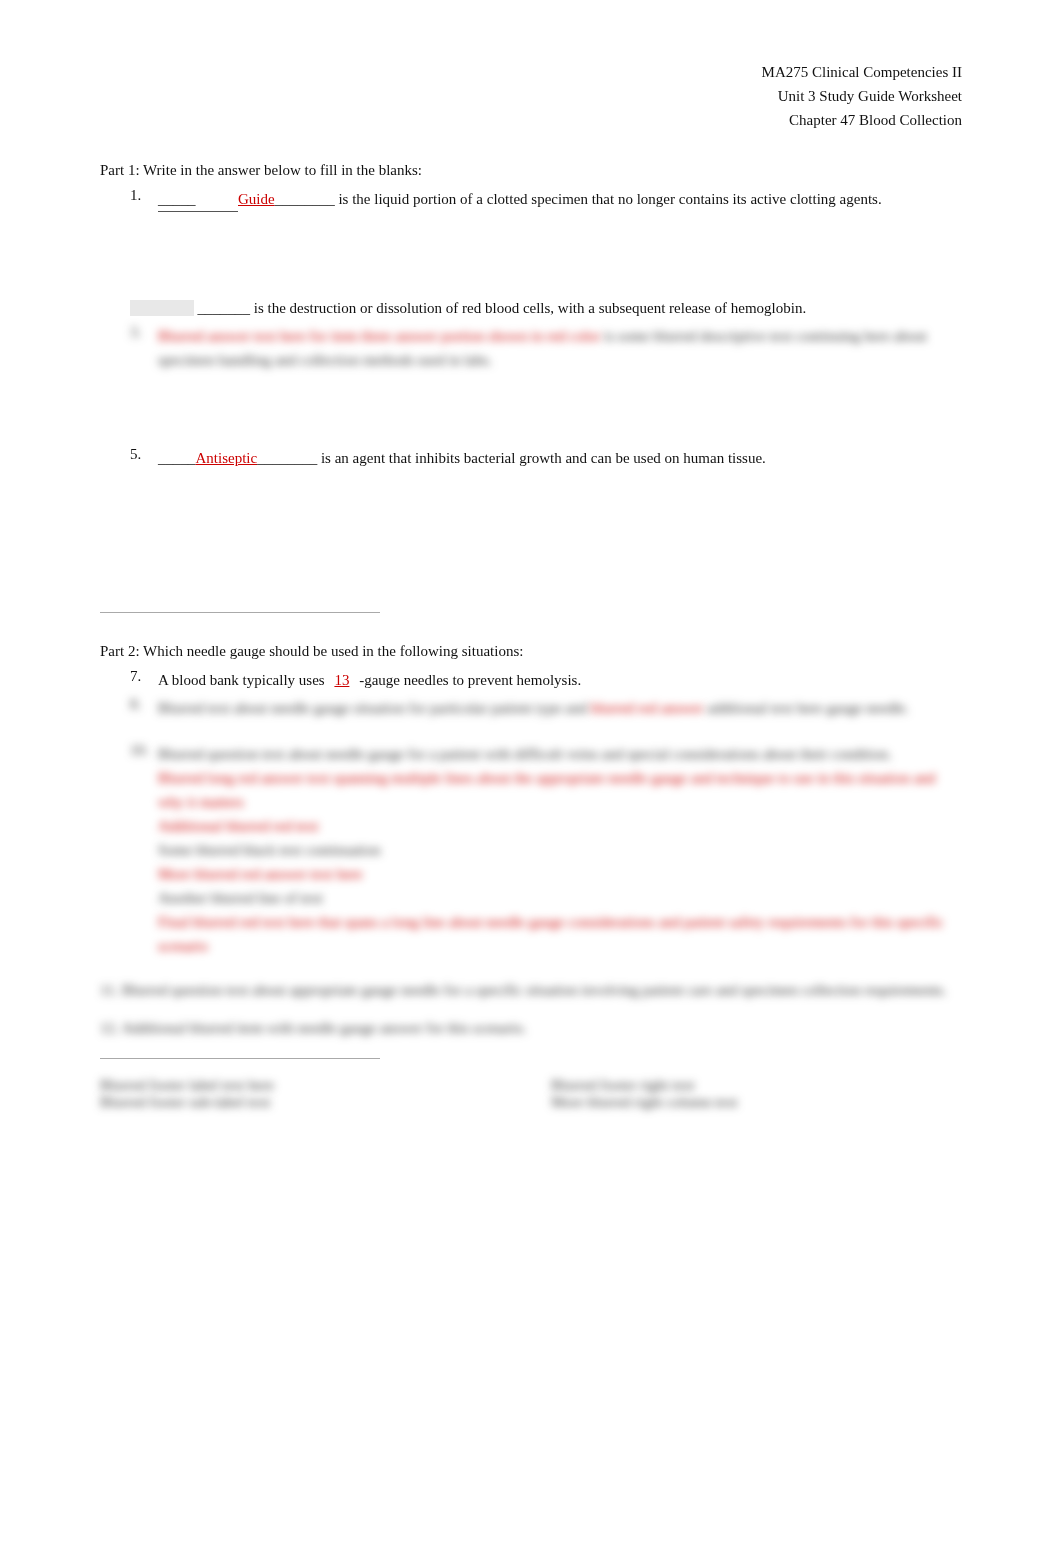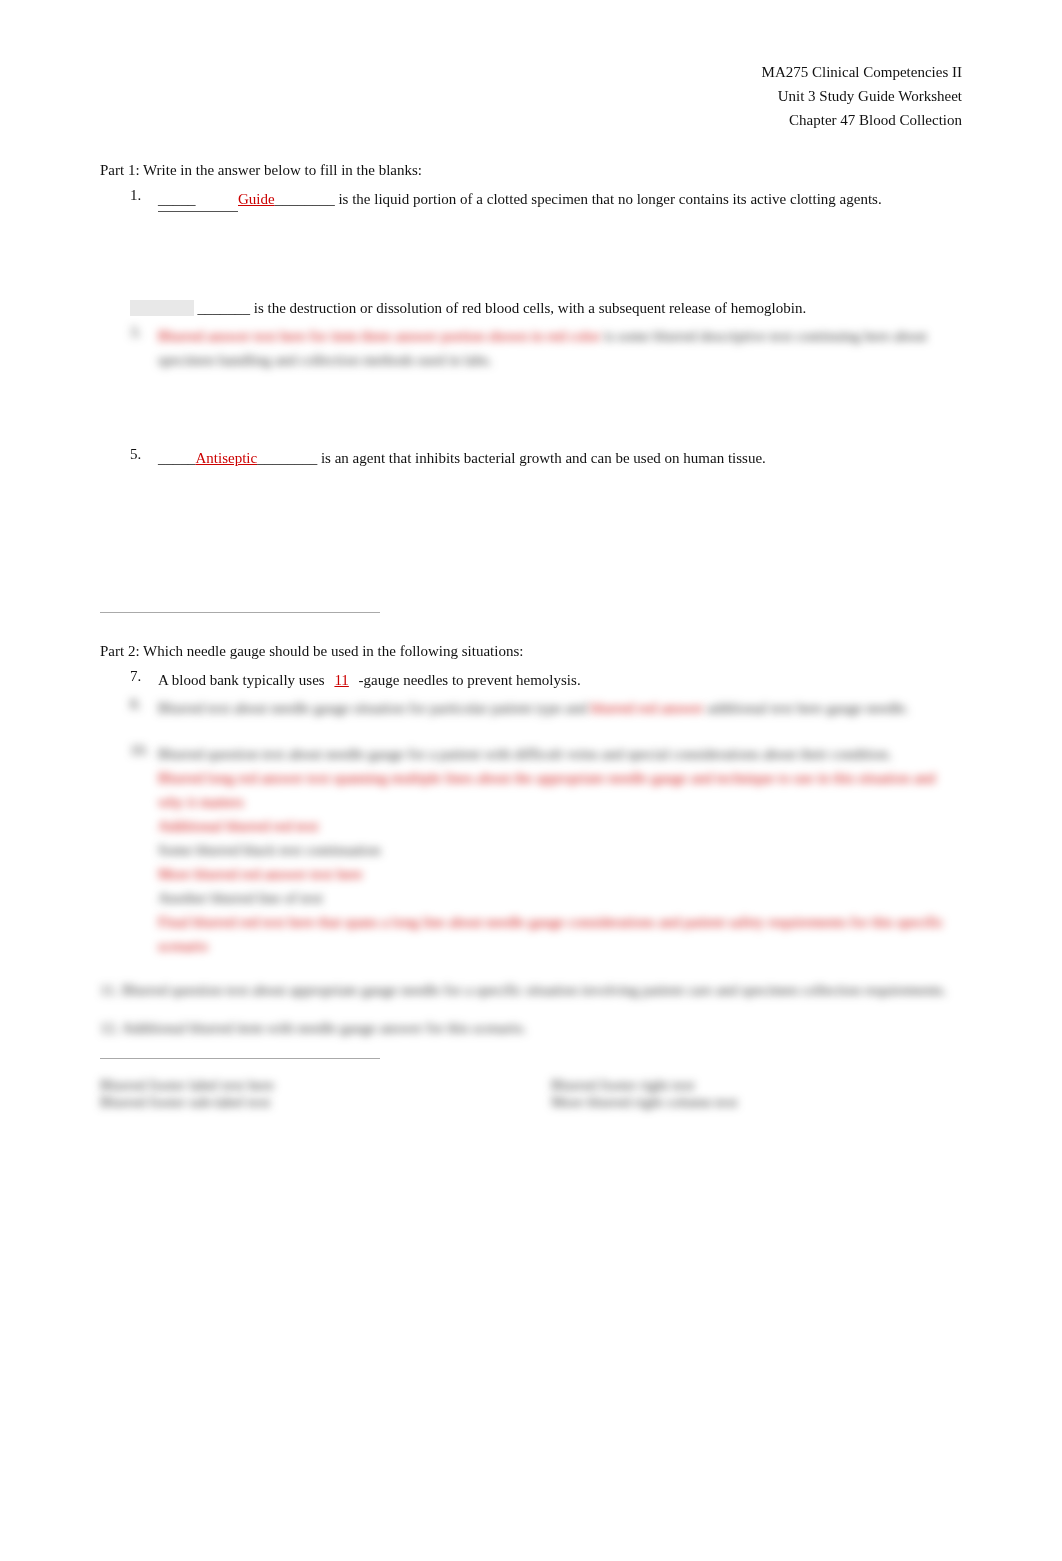--- a/index.html
+++ b/index.html
@@ -163,21 +163,21 @@
 
     <hr class="divider-line">
   </div>
 
   <div class="part-section">
     <div class="section-title">Part 2: Which needle gauge should be used in the following situations:</div>
 
     <div class="li-container" style="margin-left: 30px;">
       <span class="li-num">7.</span>
       <div class="li-content">
-        A blood bank typically uses <span class="num-answer">11</span> -gauge needles to prevent hemolysis.
+        A blood bank typically uses <span class="num-answer">13</span> -gauge needles to prevent hemolysis.
       </div>
     </div>
 
     <div class="li-container" style="margin-left: 30px; margin-top: 4px;">
       <span class="li-num blurred">8.</span>
       <div class="li-content">
         <span class="blurred">Blurred text about needle gauge situation for particular patient type and </span><span class="blurred-red">blurred red answer</span><span class="blurred"> additional text here gauge needle.</span>
       </div>
     </div>
 

